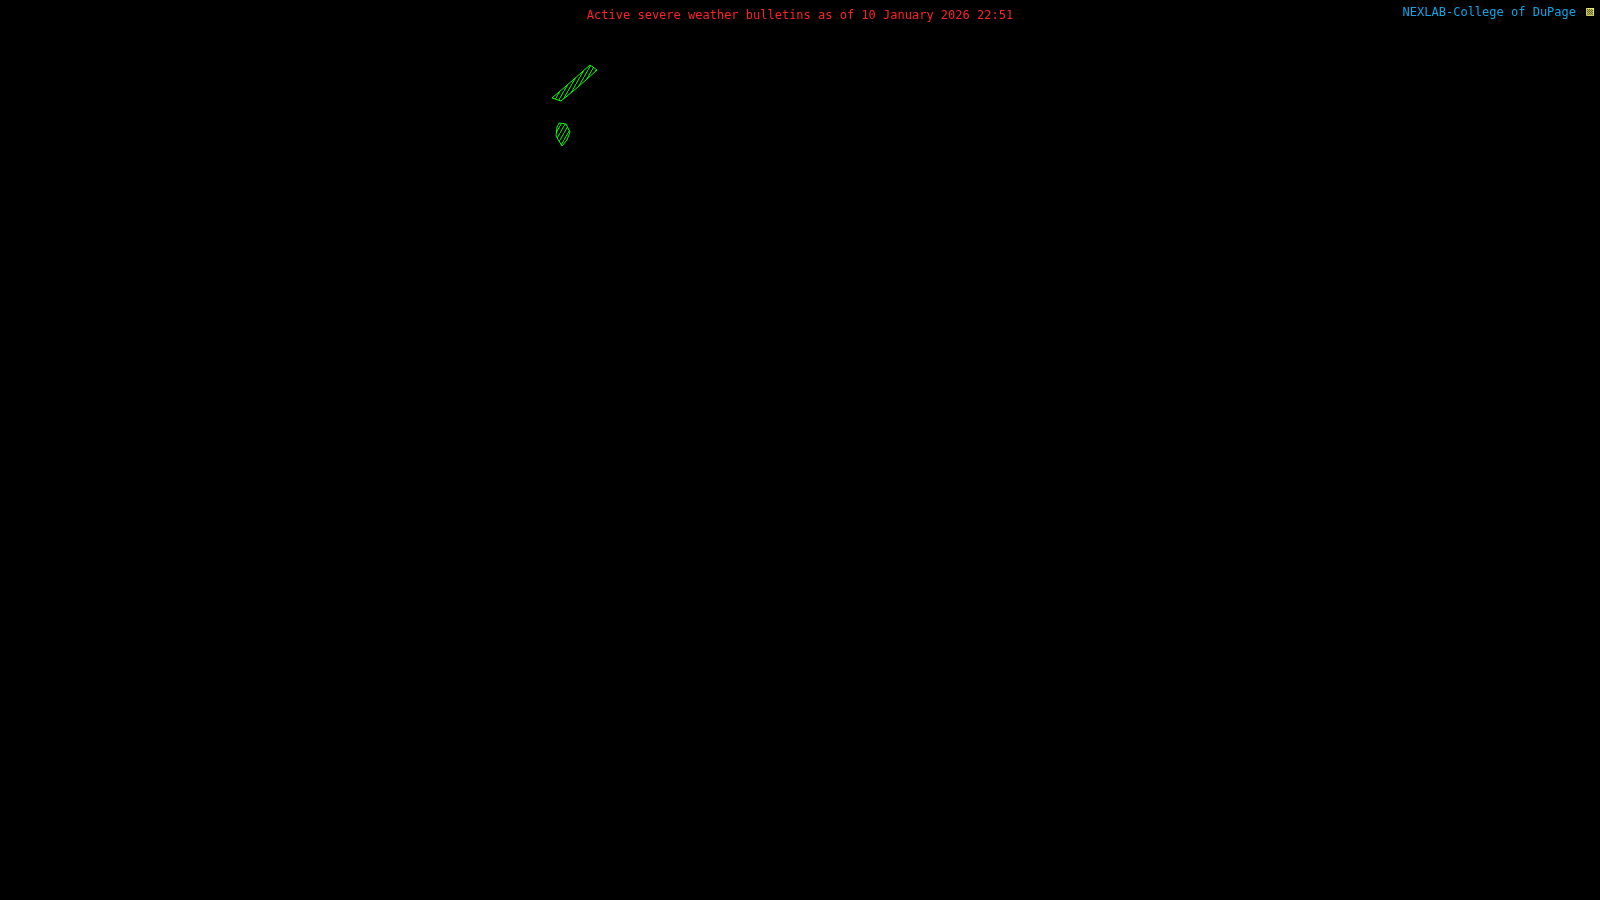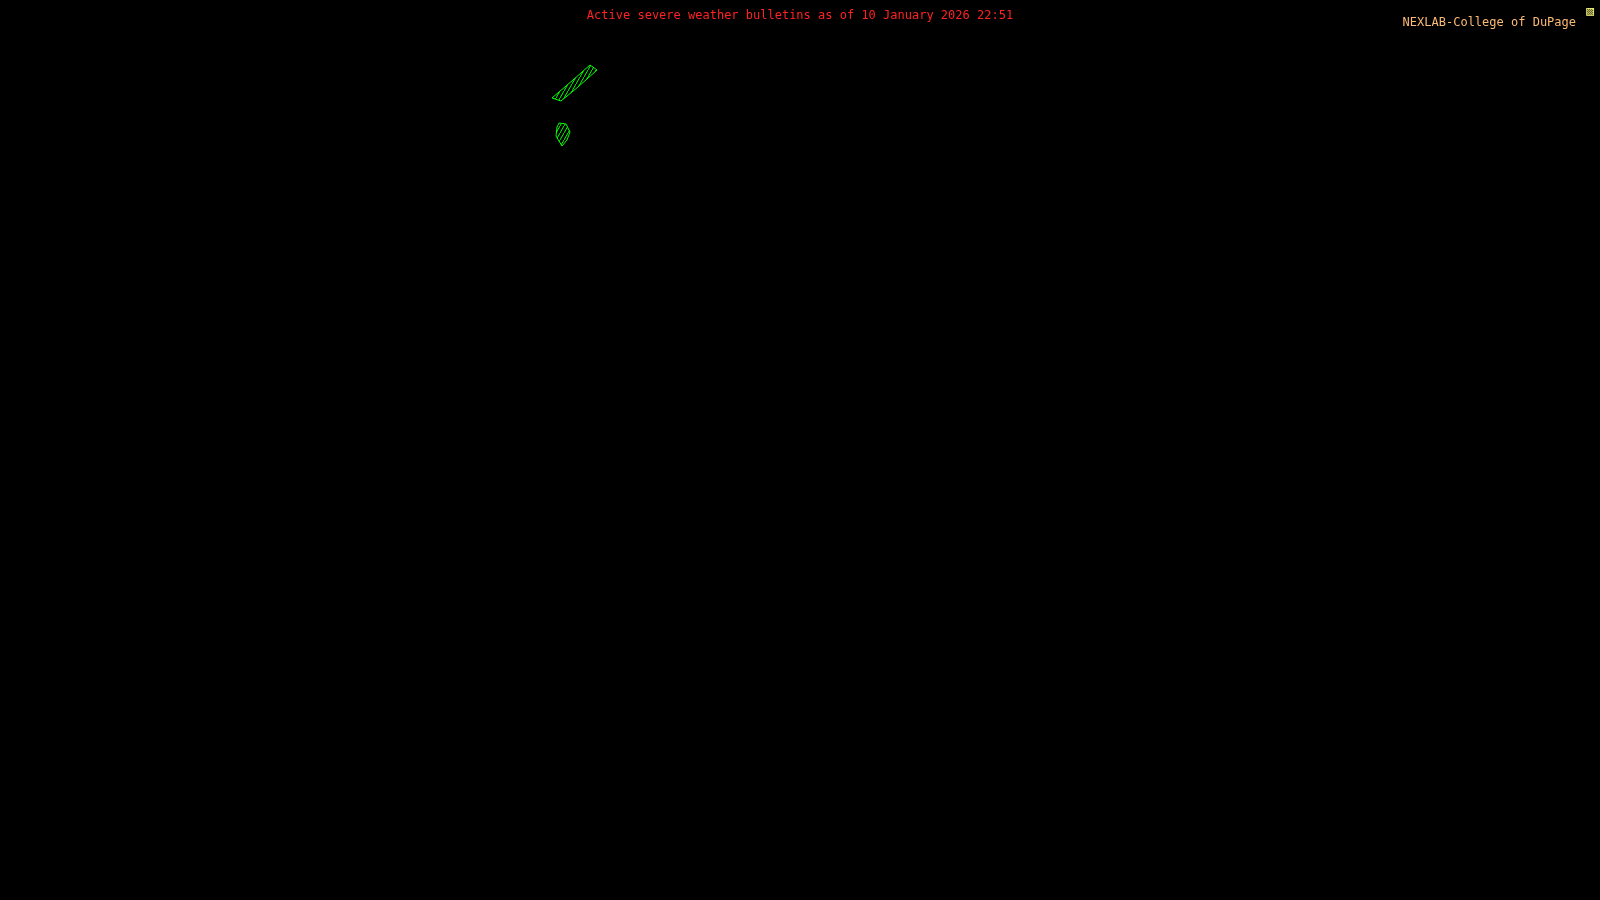--- a/index.html
+++ b/index.html
@@ -43,21 +43,21 @@
     left: 0;
     top: 788px;
     width: 1600px;
     height: 48px;
     font-size: 12px;
   }
 </style>
 </head>
 <body>
 
-<div class="brand" style="color: #fdba74; margin-top: 10px;">NEXLAB-College of DuPage</div>
+<div class="brand" style="color: #0ea5e9;">NEXLAB-College of DuPage</div>
 <div class="logo-icon">▧</div>
 <div class="map-title" style="color: rgb(255, 34, 34);">Active severe weather bulletins as of 10 January 2026 22:51</div>
 
 <svg class="alert-svg" id="alert-svg" width="1600" height="900" viewBox="0 0 1600 900">
   <defs>
       <pattern id="hatch0" width="4" height="7" patternUnits="userSpaceOnUse">
         <path d="M0,7 L4,0" stroke="#00ff00" stroke-width="1" fill="none"></path>
       </pattern>
       <pattern id="hatch1" width="4" height="7" patternUnits="userSpaceOnUse">
         <path d="M0,7 L4,0" stroke="#00ff00" stroke-width="1" fill="none"></path>

